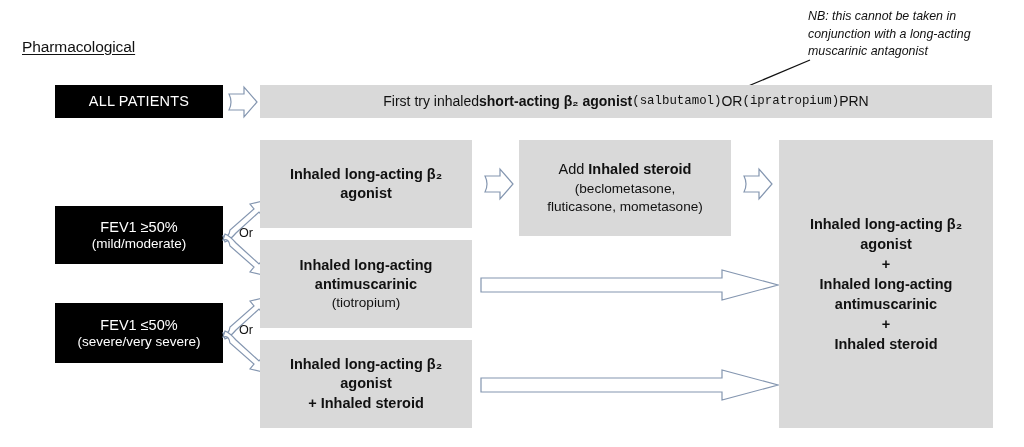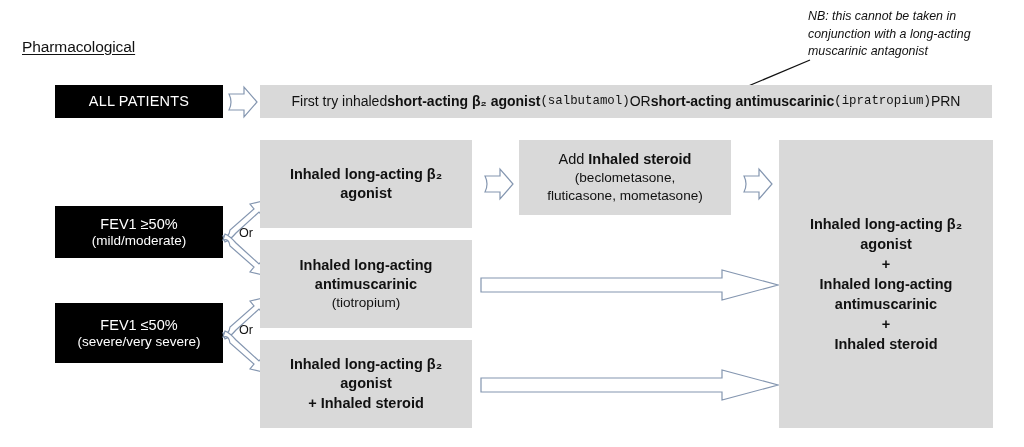--- a/index.html
+++ b/index.html
@@ -44,21 +44,21 @@
     line-height: 1.25;
     box-sizing: border-box;
   }
   .blackbox .l1 { font-size: 14.5px; }
   .blackbox .l2 { font-size: 13.5px; }
   #box-all-patients {
     left: 55px; top: 85px; width: 168px; height: 33px;
   }
   #box-all-patients .l1 { font-size: 14.5px; letter-spacing: .2px; }
   #box-fev-mild {
-    left: 55px; top: 206px; width: 168px; height: 52px;
+    left: 55px; top: 206px; width: 168px; height: 58px;
   }
   #box-fev-severe {
     left: 55px; top: 303px; width: 168px; height: 60px;
   }
 
   
   .greybox {
     background: #d9d9d9;
     color: #111111;
     display: flex;
@@ -85,21 +85,21 @@
   }
   #box-lama {
     left: 260px; top: 240px; width: 212px; height: 88px;
     font-size: 14.5px; line-height: 1.32;
   }
   #box-laba-ics {
     left: 260px; top: 340px; width: 212px; height: 88px;
     font-size: 14.5px; line-height: 1.32;
   }
   #box-add-ics {
-    left: 519px; top: 140px; width: 212px; height: 75px;
+    left: 519px; top: 140px; width: 212px; height: 96px;
     font-size: 14.5px; line-height: 1.34;
   }
   #box-triple {
     left: 779px; top: 140px; width: 214px; height: 288px;
     font-size: 14.5px; line-height: 1.38;
   }
   .b { font-weight: bold; }
   .sub { font-size: 13.6px; font-weight: normal; }
   .plus { font-weight: bold; font-size: 14.5px; }
 
@@ -204,21 +204,20 @@
 
   <svg class="arrow-svg" style="left:480px;top:369px;width:299px;height:32px;" viewBox="0 0 299 32">
     <path class="longarrow" d="M1,9 L242,9 L242,1 L298,16 L242,31 L242,23 L1,23 Z"></path>
   </svg>
 
   <div class="abs greybox" id="box-first-try">
     <span class="t">First try inhaled </span>
       <span class="t b">short-acting β₂ agonist</span>
       <span class="t small"> (salbutamol) </span>
       <span class="t">OR </span>
-      <span class="t b">short-acting antimuscarinic</span>
       <span class="t small"> (ipratropium) </span>
       <span class="t">PRN</span>
   </div>
 
   <div class="abs greybox" id="box-laba">
     <div class="b">Inhaled long-acting β₂</div>
     <div class="b">agonist</div>
   </div>
 
   <div class="abs greybox" id="box-lama">

